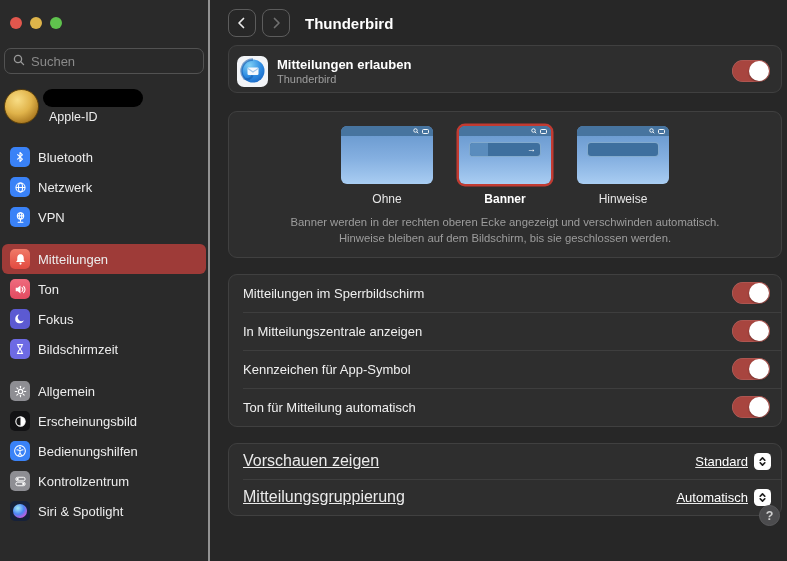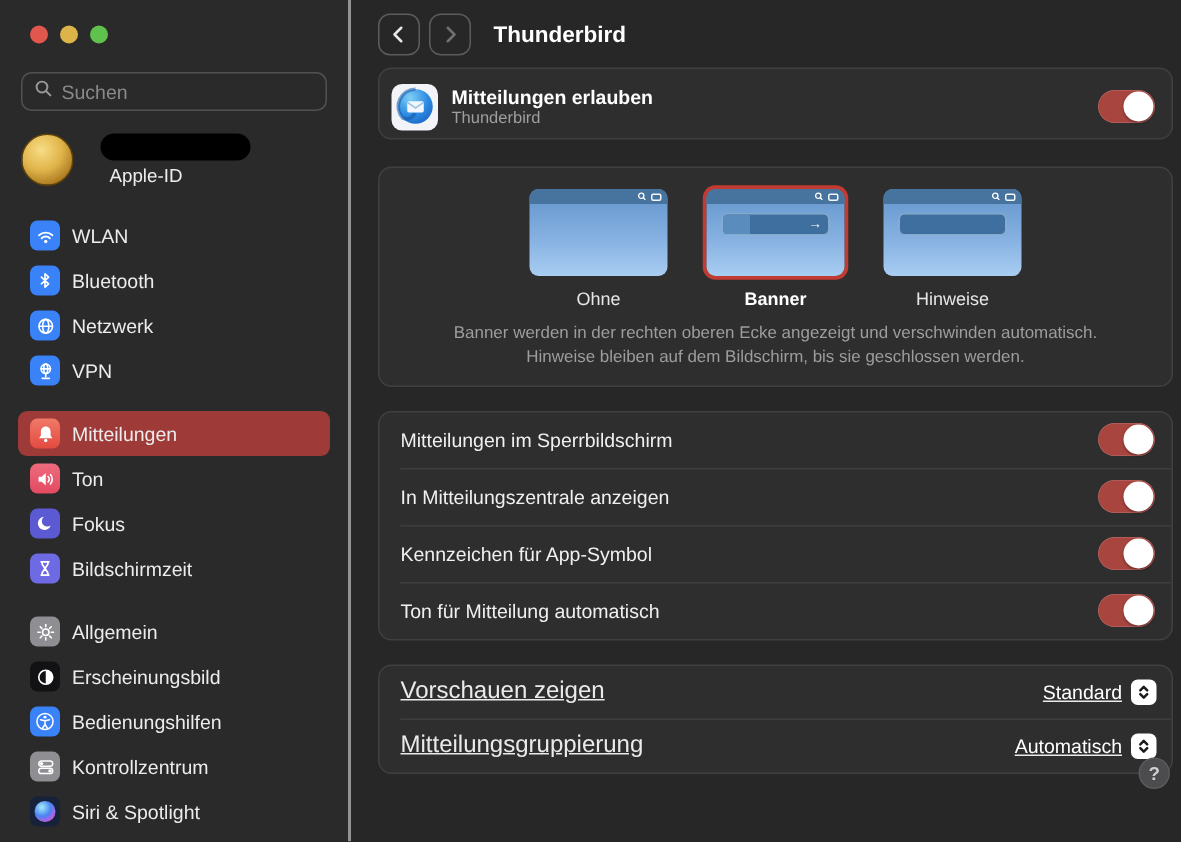--- a/index.html
+++ b/index.html
@@ -1,34 +1,34 @@
 <!DOCTYPE html>
 <html><head>
 <meta charset="utf-8">
 <style>
   * { margin:0; padding:0; box-sizing:border-box; }
   html,body { width:787px; height:561px; overflow:hidden; }
   body { font-family:"Liberation Sans","DejaVu Sans",sans-serif; background:#272727; color:#eaeaea; }
   .app { display:flex; width:787px; height:561px; }
 
   
-  .sidebar { width:232px; height:100%; background:#2a2a2a; padding:0 12px; position:relative; flex-shrink:0; }
+  .sidebar { width:208px; height:100%; background:#2a2a2a; padding:0 2px; position:relative; flex-shrink:0; }
   .win-divider { width:2px; height:100%; background:#929292; flex-shrink:0; }
   .traffic { display:flex; gap:8px; padding:17px 0 0 8px; }
   .tl { width:12px; height:12px; border-radius:50%; }
   .tl.red{ background:#e2574d; } .tl.yellow{ background:#ddb44a; } .tl.green{ background:#5fc24d; }
 
   .search { margin:19px 2px 0 2px; height:26px; border:1px solid #525252; border-radius:7px;
             display:flex; align-items:center; gap:6px; padding:0 8px; }
   .search svg { flex-shrink:0; }
   .search input { background:transparent; border:none; outline:none; color:#b9b9b9; font-size:13px; width:100%;
                   font-family:"Liberation Sans","DejaVu Sans",sans-serif; }
   .search input::placeholder { color:#8a8a8a; }
 
-  .appleid { display:flex; align-items:center; gap:24px; margin:10px 2px 0 2px; height:44px; position:relative; cursor:default; }
+  .appleid { display:flex; align-items:center; gap:10px; margin:10px 2px 0 2px; height:44px; position:relative; cursor:default; }
   .avatar { width:35px; height:35px; border-radius:50%; flex-shrink:0;
             background:radial-gradient(circle at 38% 30%, #f8dd85, #e0b34a 45%, #a8761e 80%, #7a530f);
             border:1px solid #5e420c; }
   .aid-text { display:flex; flex-direction:column; gap:2px; }
   .redact { width:100px; height:18px; background:#000; border-radius:10px; margin-left:-6px; }
   .aid-label { font-size:12.5px; color:#ededed; padding-top:1px; }
 
   .nav { margin-top:14px; display:flex; flex-direction:column; }
   .group { display:flex; flex-direction:column; }
   .group + .group { margin-top:12px; }
@@ -127,30 +127,20 @@
       <div class="aid-text">
         <div class="redact"></div>
         <div class="aid-label">Apple-ID</div>
       </div>
     </div>
 
     <div class="nav">
       <div class="group">
         <div class="item">
           <span class="tile c-blue">
-            <svg width="13" height="13" viewBox="0 0 12 12" stroke="#fff" stroke-width="1.2" fill="none" stroke-linecap="round">
-                <path d="M1.9 5.4a6 6 0 0 1 8.2 0"></path>
-                <path d="M3.5 7.2a3.6 3.6 0 0 1 5 0"></path>
-                <circle cx="6" cy="9.2" r="1.05" fill="#fff" stroke="none"></circle>
-              </svg>
-          </span>
-          <span>WLAN</span>
-        </div>
-        <div class="item">
-          <span class="tile c-blue">
             <svg width="12" height="12" viewBox="0 0 12 12" stroke="#fff" stroke-width="1.1" fill="none" stroke-linejoin="round" stroke-linecap="round">
                 <path d="M3.6 3.7l4.8 4.5L6 10.5V1.5l2.4 2.3-4.8 4.4"></path>
               </svg>
           </span>
           <span>Bluetooth</span>
         </div>
         <div class="item">
           <span class="tile c-blue">
             <svg width="13" height="13" viewBox="0 0 12 12" stroke="#fff" stroke-width="1" fill="none">
                 <circle cx="6" cy="6" r="4.2"></circle>

